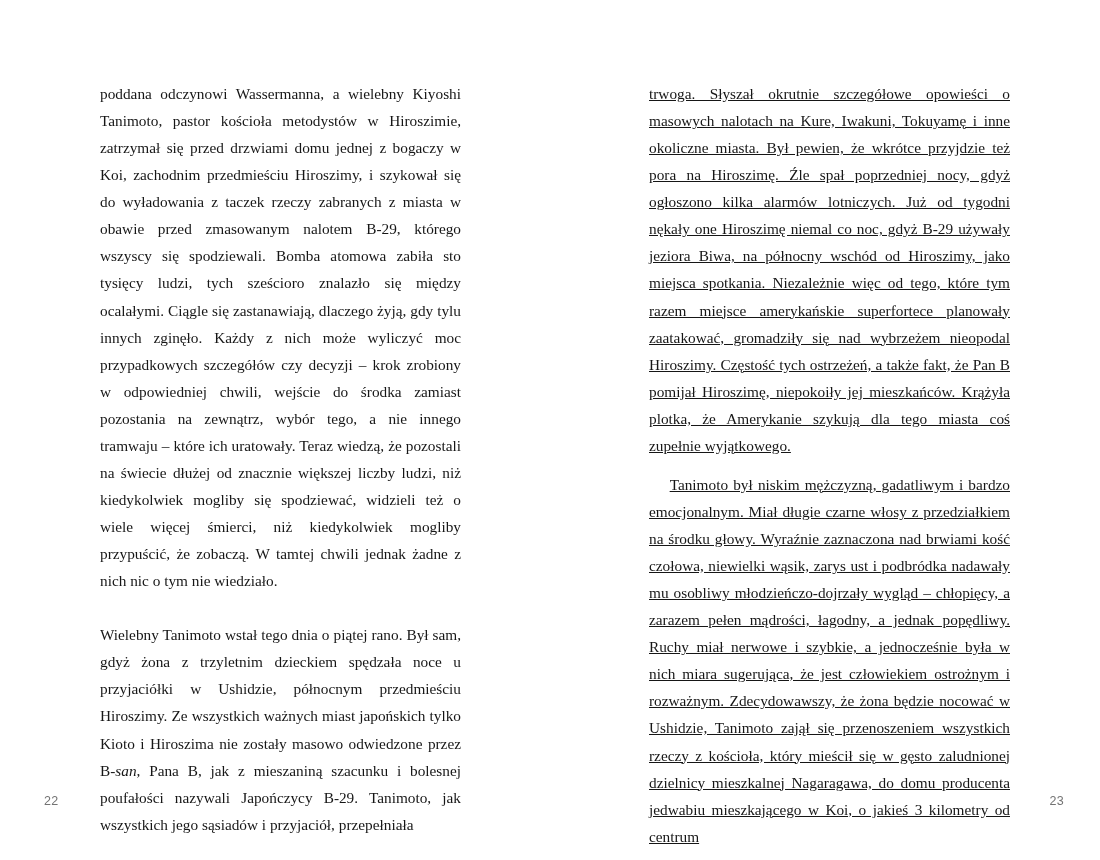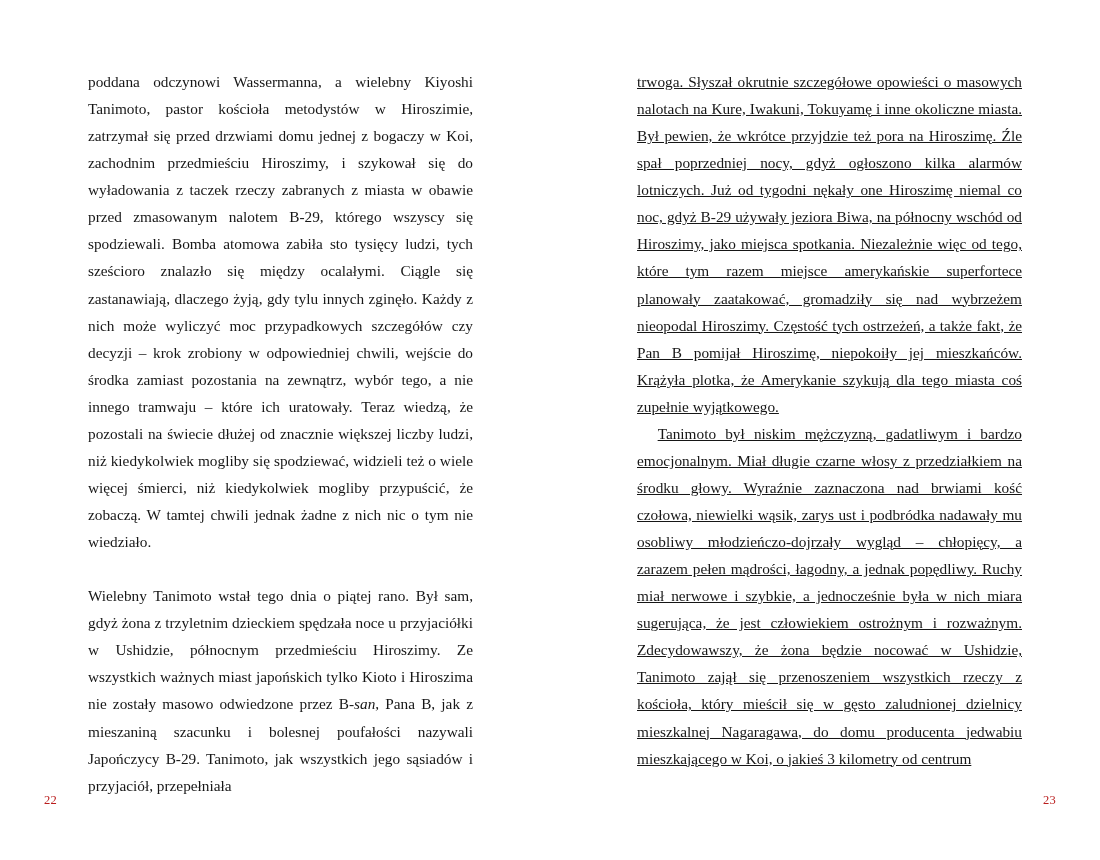--- a/index.html
+++ b/index.html
@@ -38,43 +38,43 @@
     line-height: 1.77;
     text-align: justify;
     text-justify: inter-word;
     hyphens: manual;
     color: #161616;
   }
   .page-left .text-column { left: 88px; }
   .page-right .text-column { left: 87px; text-decoration: underline; }
 
   .text-column p {
-    margin: 0;
+    margin: 12px;
     text-indent: 0;
   }
   .text-column p.indent {
     text-indent: 1.35em;
   }
   .text-column p.gap {
     margin-top: 1.77em;
   }
   .text-column em {
     font-style: italic;
   }
 
   .folio {
     position: absolute;
     bottom: 52px;
     font-size: 12.5px;
     letter-spacing: 0.02em;
-    color: #b91c1c;
-    font-family: Liberation Serif, serif;
+    color: #737373;
+    font-family: Liberation Sans, sans-serif;
   }
   .folio-left { left: 44px; }
-  .folio-right { right: 44px; }
+  .folio-right { right: 36px; }
 
   .gutter {
     position: absolute;
     left: 550px;
     top: 0;
     width: 0px;
     height: 860px;
   }
 </style>
 </head>

